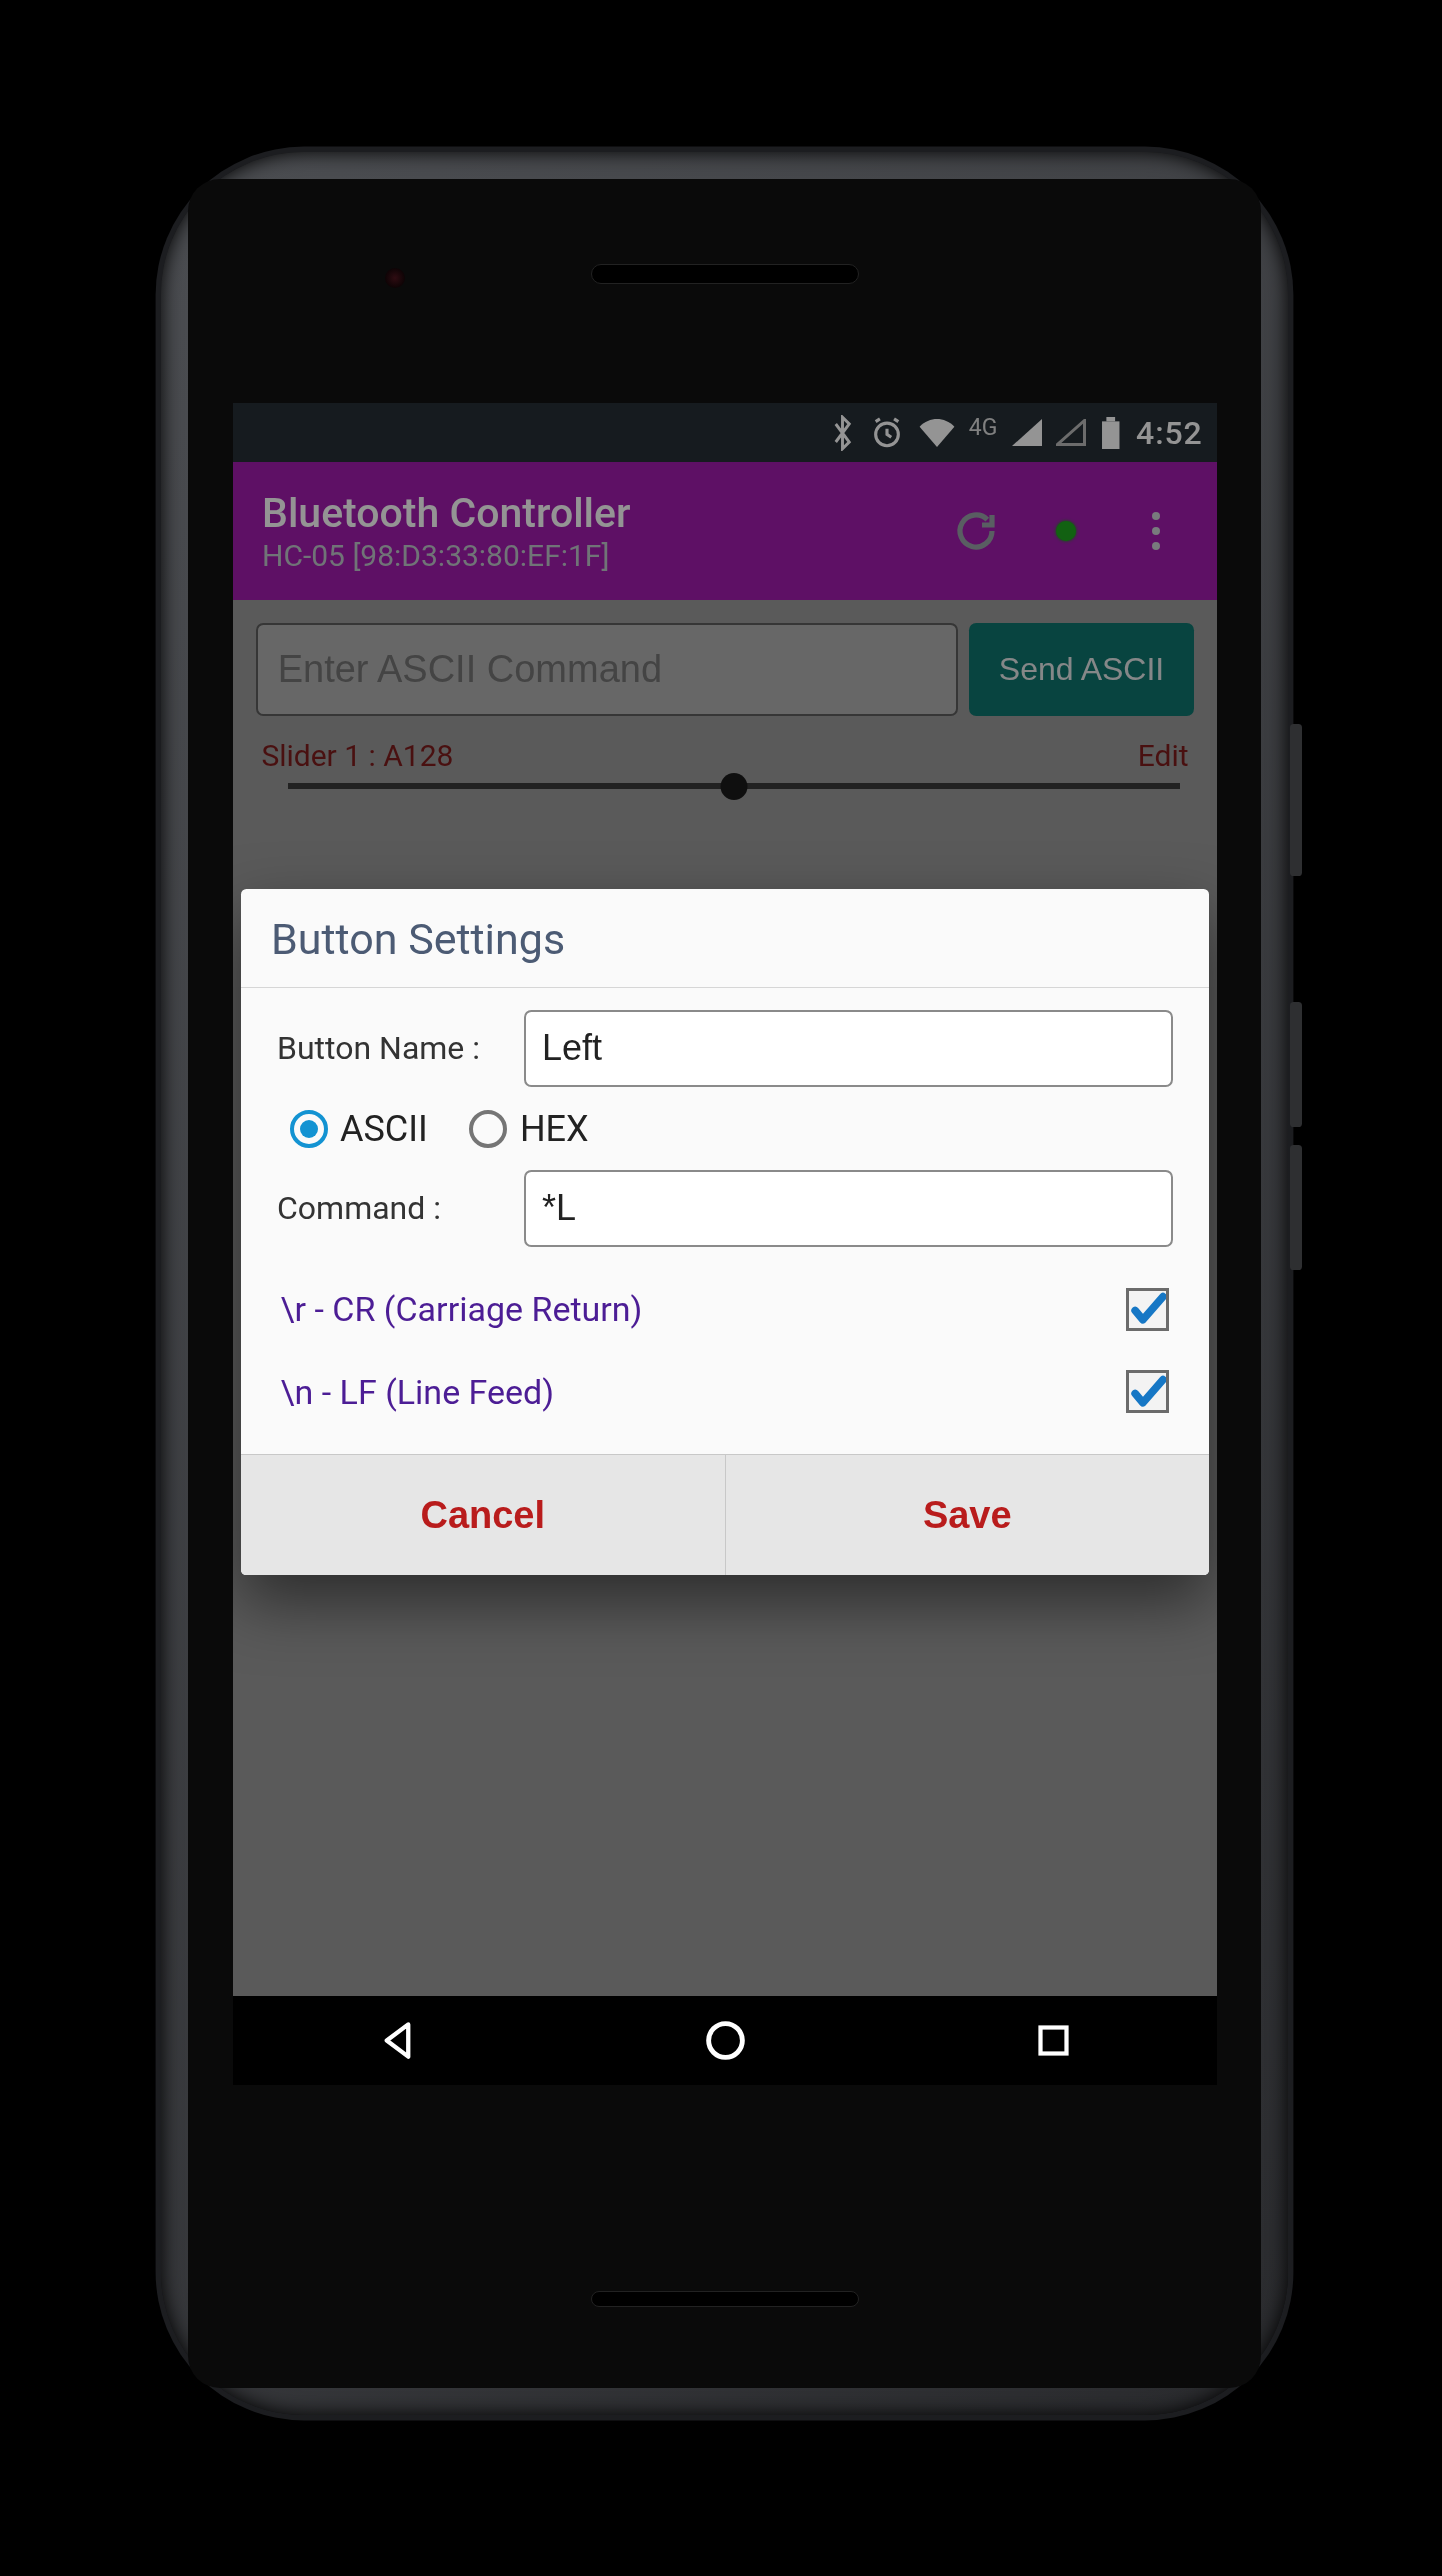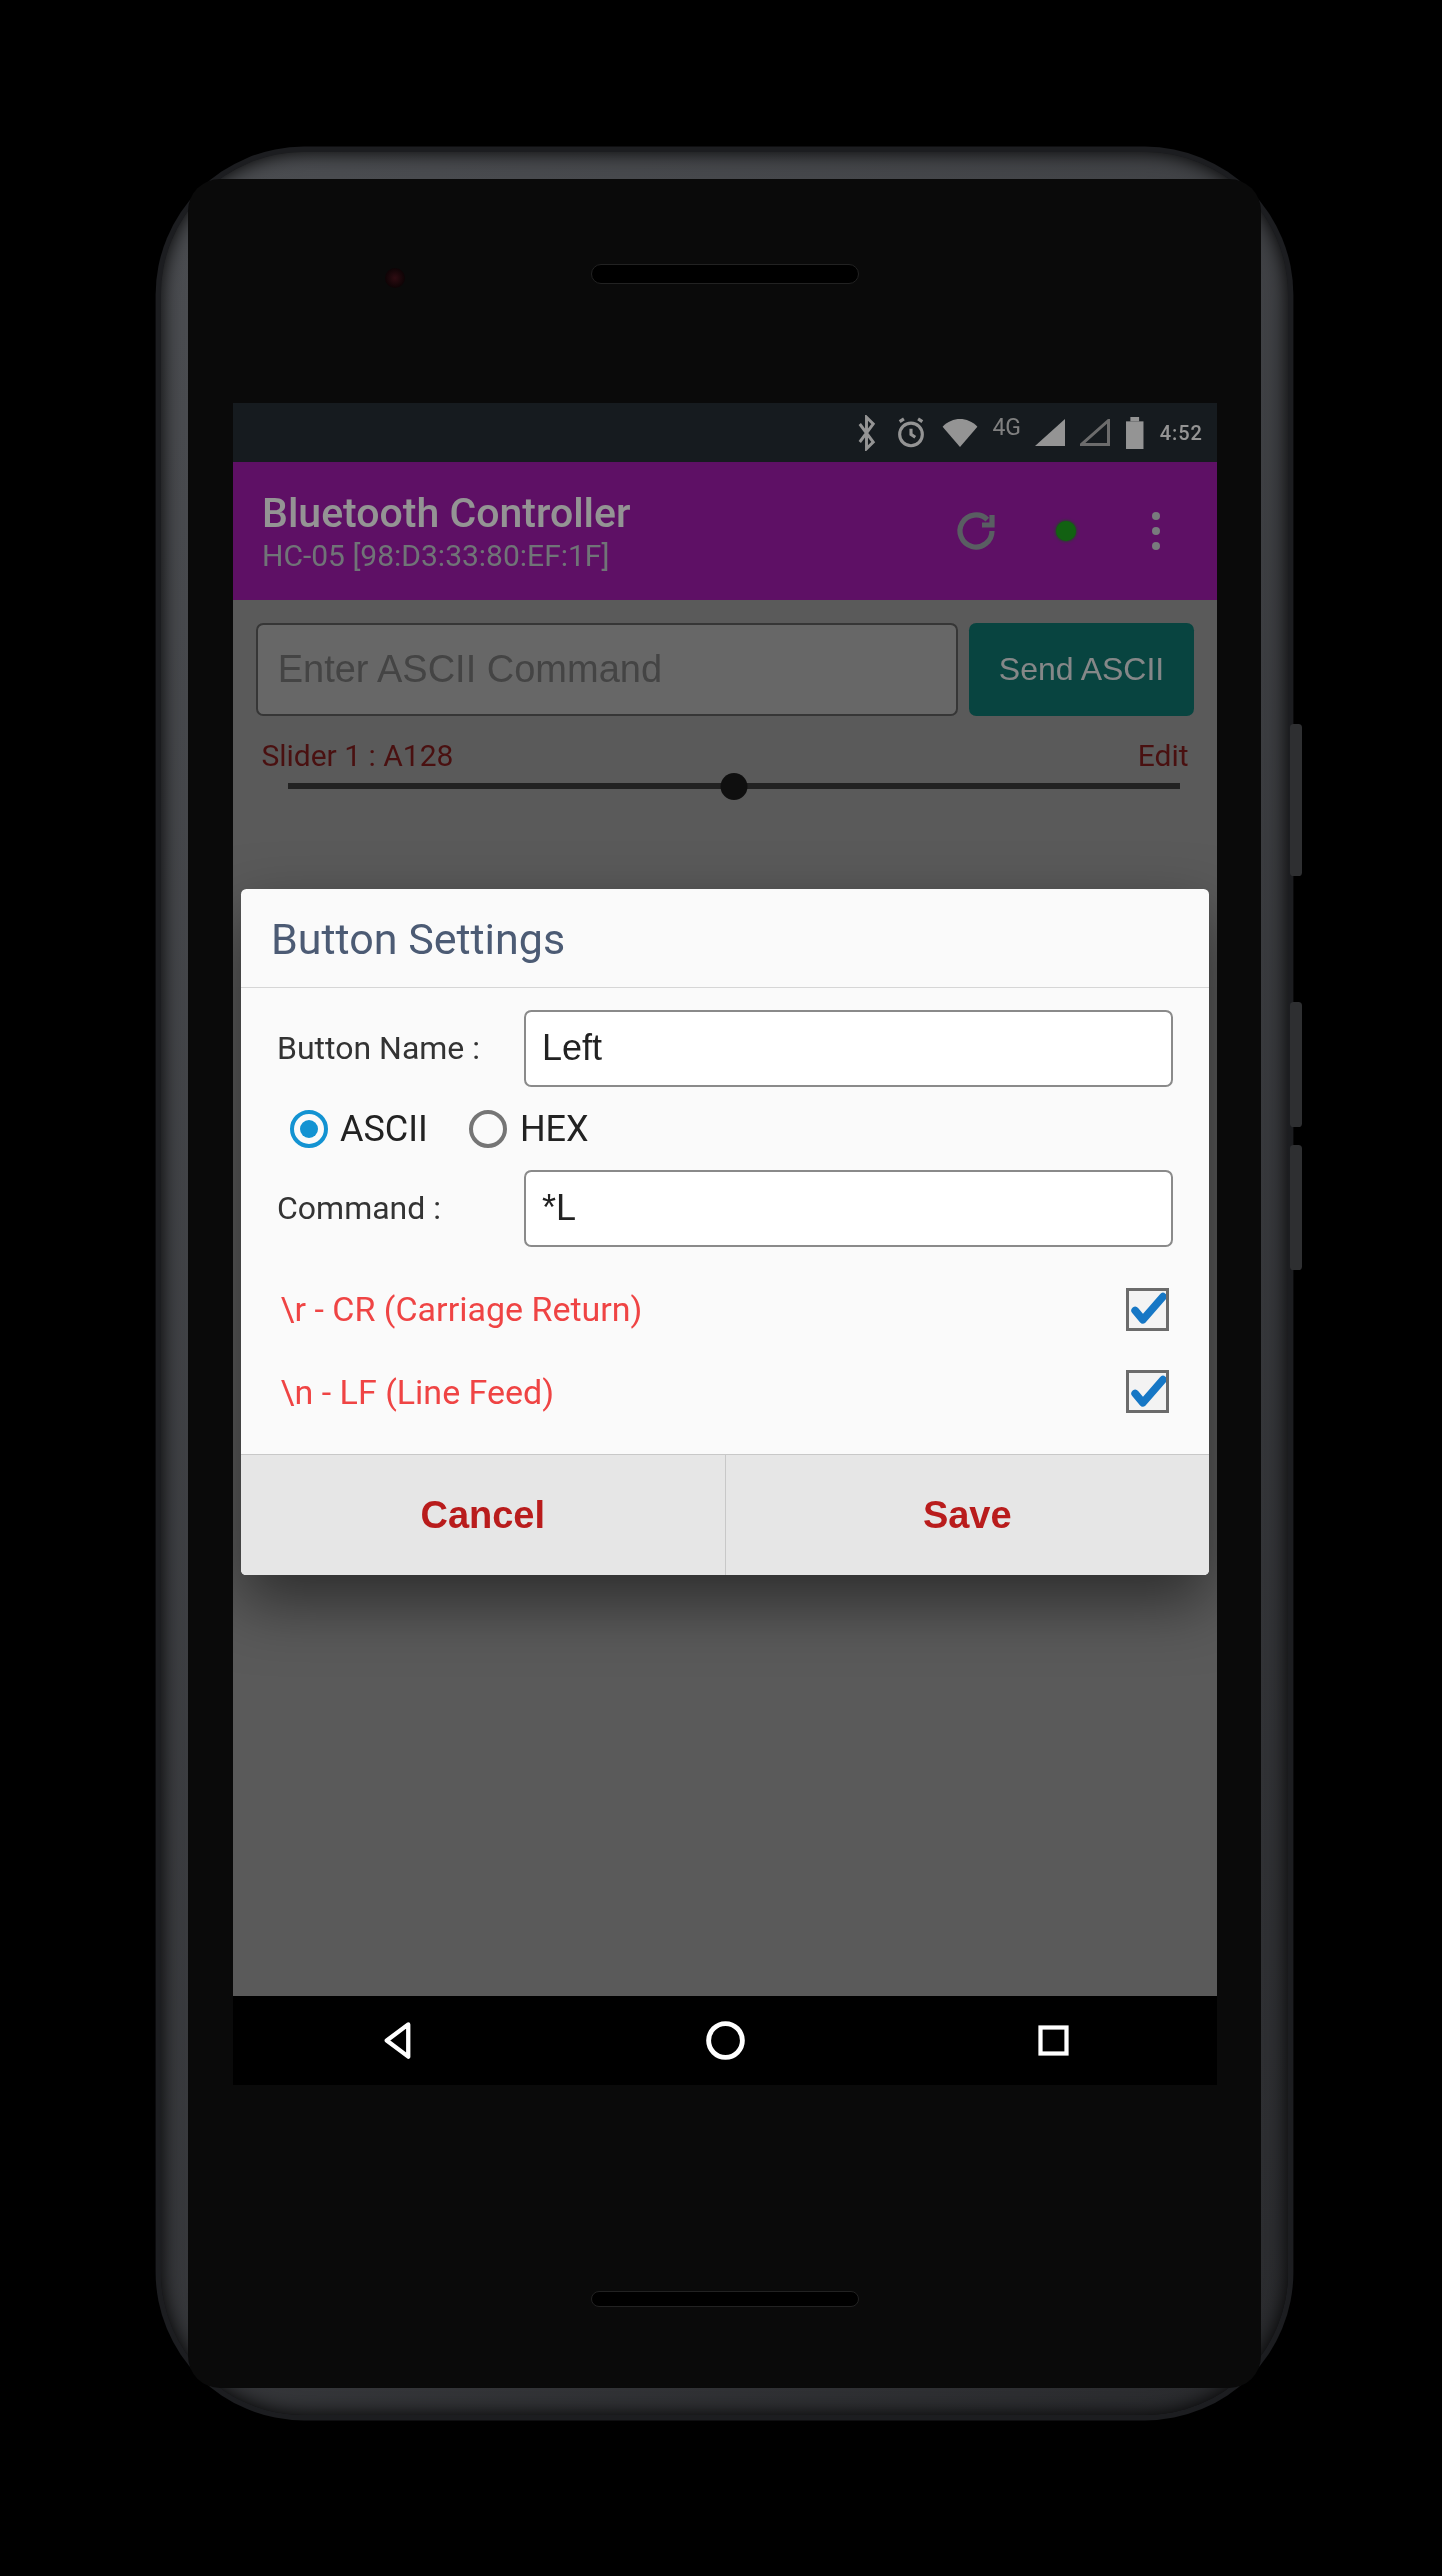--- a/index.html
+++ b/index.html
@@ -90,21 +90,21 @@
     height: 59px;
     background: #262F36;
     display: flex;
     justify-content: flex-end;
     align-items: center;
     padding: 0 14.3px;
     gap: 14.3px;
     color: #fff;
   }
   .status-bar .spacer { flex: 1; }
-  .status-bar .time { font-size: 20px; font-weight: 500; letter-spacing: 0.9px; }
+  .status-bar .time { font-size: 32px; font-weight: 500; letter-spacing: 0.9px; }
   .status-bar .g4 { font-size: 23px; font-weight: 400; color:#ddd; position: relative; top:-5.4px;}
   .status-icon { display:inline-flex; align-items:center; }
 
   
   .app-bar {
     height: 138px;
     background: #a21caf;
     display: flex;
     align-items: center;
     padding: 0 25px 0 29px;
@@ -235,21 +235,21 @@
   .radio.checked { border-color: #1393d2; }
   .radio.checked::after {
     content:""; width:18px; height:18px; border-radius:50%; background:#1393d2;
   }
   .radio-label { font-size: 36px; color:#222; margin-right: 29px; }
 
   .check-row {
     display:flex; justify-content:space-between; align-items:center;
     padding: 19.7px 3.6px;
     font-size: 34px;
-    color: #ef4444;
+    color: #4c1d95;
   }
   .checkbox {
     width: 43px; height: 43px;
     border: 3.6px solid #6b6b6b;
     background: #f3f3f3;
     display:flex; align-items:center; justify-content:center;
     color: #1677c5;
   }
   .checkbox svg { width: 38px; height: 38px; }
 

